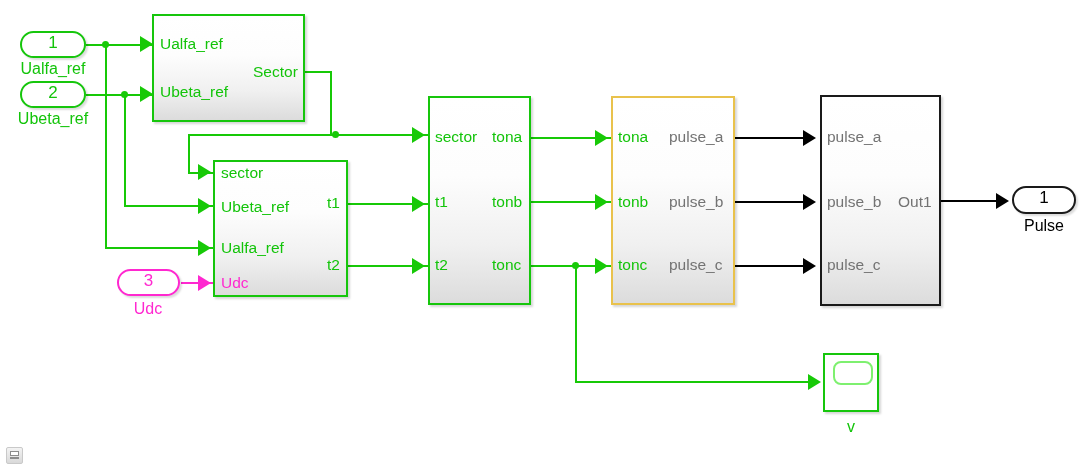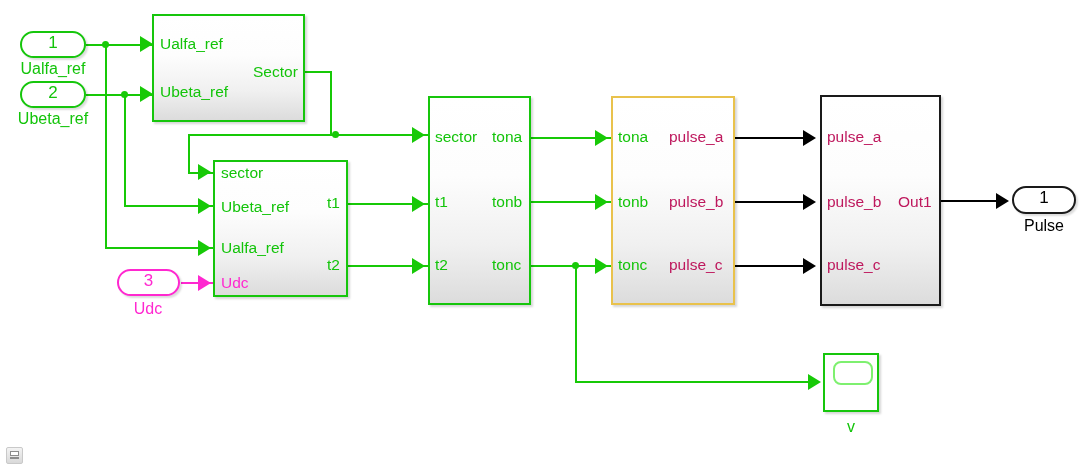--- a/index.html
+++ b/index.html
@@ -31,21 +31,21 @@
   .blk.gold   { border-color: #e9c24c; }
   .blk.black  { border-color: #1a1a1a; }
 
   .plabel {
     position: absolute;
     font-size: 15.5px;
     line-height: 16px;
     white-space: nowrap;
   }
   .plabel.g { color: #13c40a; }
-  .plabel.k { color: #be185d; }
+  .plabel.k { color: #737373; }
   .plabel.m { color: #ff28d0; }
 
   
   .wire {
     position: absolute;
     background: #17c907;
   }
   .wire.k { background: #000000; }
   .wire.m { background: #ff28d0; }
   .wire.h { height: 2px; }

